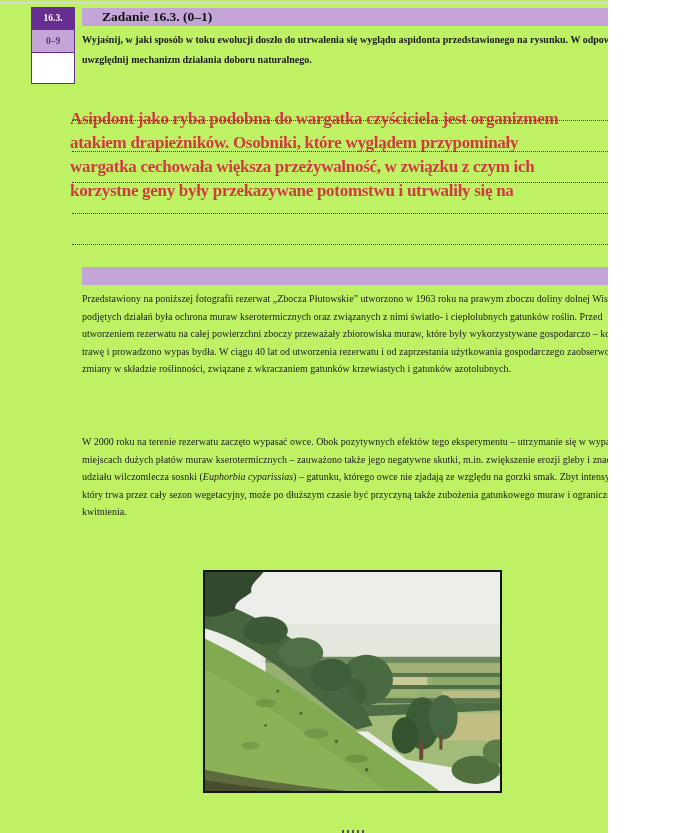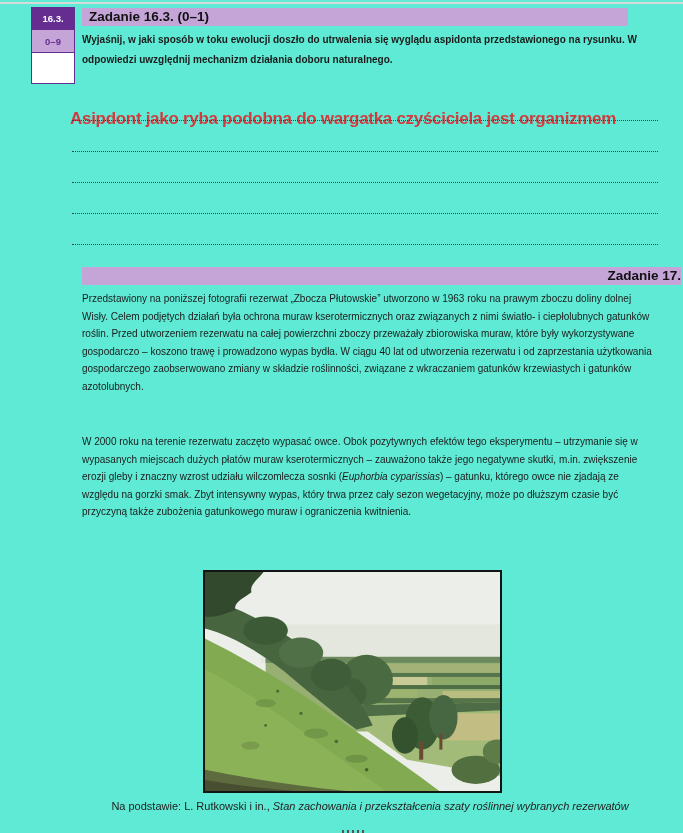--- a/index.html
+++ b/index.html
@@ -1,30 +1,30 @@
 <!DOCTYPE html>
 <html style="--purple-dark: #662d91; --purple-light: #c5a5d8; --answer-red: #d03b40;"><head>
 <meta charset="utf-8">
 <style>
   html, body { margin:0; padding:0; background:#ffffff; }
   .page {
-    position:relative; width:683px; height:833px; background:#5eead4;
-    font-family:Liberation Sans, sans-serif; color:#1b1b1b; overflow:hidden;
+    position:relative; width:608px; height:833px; background:#bef264;
+    font-family:Liberation Serif, serif; color:#1b1b1b; overflow:hidden;
   }
   .top-rule { position:absolute; top:2px; left:0; width:683px; height:2px; background:#d8d8d8; }
 
   
   .margin-box { position:absolute; left:31px; top:7px; width:44px; border:1px solid var(--purple-dark,#662d91); box-sizing:border-box; }
   .mb-cell { box-sizing:border-box; text-align:center; font-weight:bold; font-size:9.5px; }
   .mb-dark { height:21px; line-height:21px; background:var(--purple-dark,#662d91); color:#ffffff; }
   .mb-light { height:23px; line-height:23px; background:var(--purple-light,#c5a5d8); color:var(--purple-dark,#662d91); border-top:1px solid var(--purple-dark,#662d91); }
   .mb-empty { height:31px; background:#ffffff; border-top:1px solid var(--purple-dark,#662d91); }
 
   
-  .task-header { position:absolute; background:var(--purple-light,#c5a5d8); font-weight:bold; font-size:13.5px; line-height:18px; height:18px; padding-left:7px; box-sizing:border-box; color:#111; }
+  .task-header { position:absolute; background:var(--purple-light,#c5a5d8); font-weight:bold; font-size:13.5px; line-height:18px; height:18px; padding-left:20px; box-sizing:border-box; color:#111; }
   .h163 { left:82px; top:8px;  width:546px; }
   .h17  { left:82px; top:267px; width:599px;text-align:right; }
 
   .body-text { position:absolute; font-size:10px; color:#1b1b1b; }
   .p163 { left:82px; top:30px;  width:566px; line-height:19.5px; font-weight:bold; }
   .p17a { left:82px; top:290px; width:572px; line-height:17.6px; }
   .p17b { left:82px; top:433px; width:576px; line-height:17.6px; }
 
   
   .answer-area { position:absolute; left:70px; top:107px; width:600px; height:172px; }
@@ -56,20 +56,23 @@
   <div class="task-header h163">Zadanie 16.3. (0–1)</div>
   <div class="body-text p163">Wyjaśnij, w jaki sposób w toku ewolucji doszło do utrwalenia się wyglądu aspidonta przedstawionego na rysunku. W odpowiedzi uwzględnij mechanizm działania doboru naturalnego.</div>
 
   <div class="answer-area">
     <div class="dotted-line dl1"></div>
     <div class="dotted-line dl2"></div>
     <div class="dotted-line dl3"></div>
     <div class="dotted-line dl4"></div>
     <div class="dotted-line dl5"></div>
     <div class="answer-line">Asipdont jako ryba podobna do wargatka czyściciela jest organizmem</div>
+    <div class="answer-line">atakiem drapieżników. Osobniki, które wyglądem przypominały</div>
+    <div class="answer-line">wargatka cechowała większa przeżywalność, w związku z czym ich</div>
+    <div class="answer-line">korzystne geny były przekazywane potomstwu i utrwaliły się na</div>
   </div>
 
   <div class="task-header h17">Zadanie 17.</div>
   <div class="body-text p17a">Przedstawiony na poniższej fotografii rezerwat „Zbocza Płutowskie” utworzono w 1963 roku na prawym zboczu doliny dolnej Wisły. Celem podjętych działań była ochrona muraw kserotermicznych oraz związanych z nimi światło- i ciepłolubnych gatunków roślin. Przed utworzeniem rezerwatu na całej powierzchni zboczy przeważały zbiorowiska muraw, które były wykorzystywane gospodarczo – koszono trawę i prowadzono wypas bydła. W ciągu 40 lat od utworzenia rezerwatu i od zaprzestania użytkowania gospodarczego zaobserwowano zmiany w składzie roślinności, związane z wkraczaniem gatunków krzewiastych i gatunków azotolubnych.</div>
   <div class="body-text p17b"><span>W 2000 roku na terenie rezerwatu zaczęto wypasać owce. Obok pozytywnych efektów tego eksperymentu – utrzymanie się w wypasanych miejscach dużych płatów muraw kserotermicznych – zauważono także jego negatywne skutki, m.in. zwiększenie erozji gleby i znaczny wzrost udziału wilczomlecza sosnki (</span><i>Euphorbia cyparissias</i><span>) – gatunku, którego owce nie zjadają ze względu na gorzki smak. Zbyt intensywny wypas, który trwa przez cały sezon wegetacyjny, może po dłuższym czasie być przyczyną także zubożenia gatunkowego muraw i ograniczenia kwitnienia.</span></div>
 
   <figure class="photo">
     <svg viewBox="0 0 292 217" preserveAspectRatio="none">
 
       <rect x="0" y="0" width="292" height="217" fill="#ecefe9"></rect>
@@ -121,16 +124,15 @@
       <circle cx="130" cy="168" r="1.8" fill="#4c6a35"></circle>
       <circle cx="60" cy="152" r="1.4" fill="#4c6a35"></circle>
       <circle cx="160" cy="196" r="1.8" fill="#46622f"></circle>
 
       <path d="M0,196 C40,204 90,212 140,217 L0,217 Z" fill="#5d6b3f"></path>
       <path d="M0,206 C30,211 60,215 90,217 L0,217 Z" fill="#474f30"></path>
     </svg>
   </figure>
 
   <div class="caption">
-    <div><span>Na podstawie: L. Rutkowski i in., </span><i>Stan zachowania i przekształcenia szaty roślinnej wybranych rezerwatów</i></div>
   </div>
   <div class="caption-clip"></div>
 </div>
 
 </body></html>

